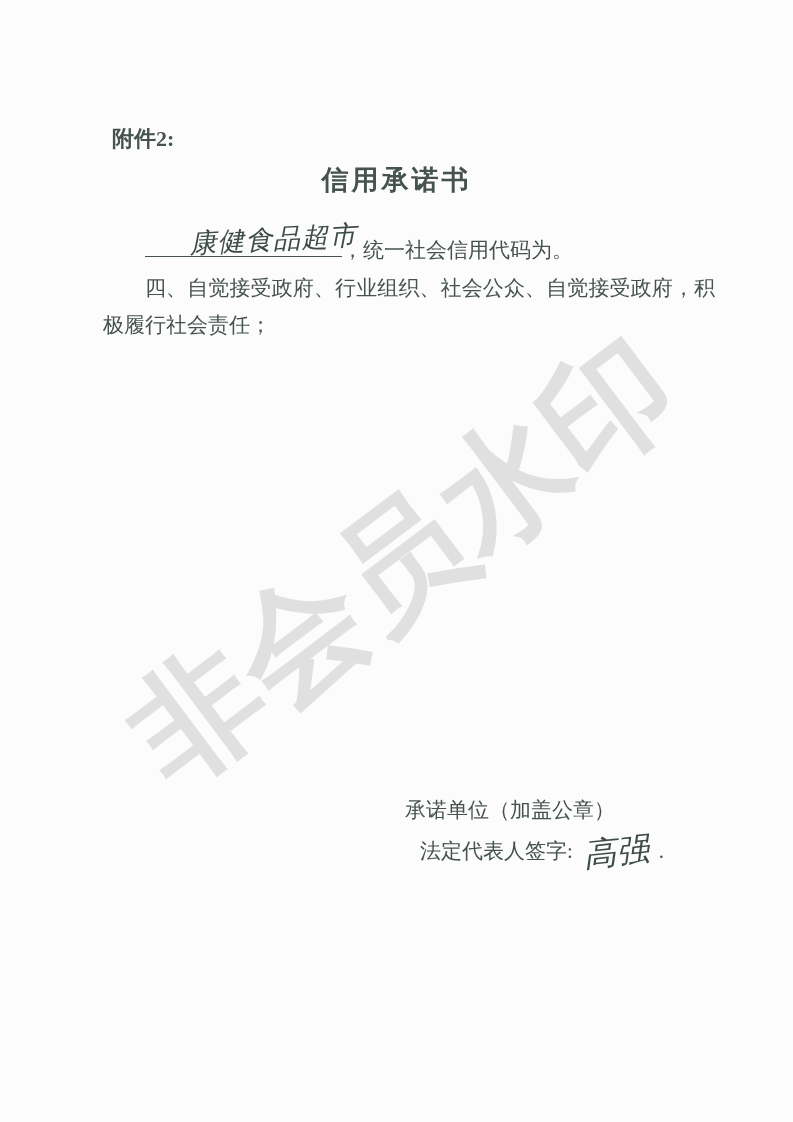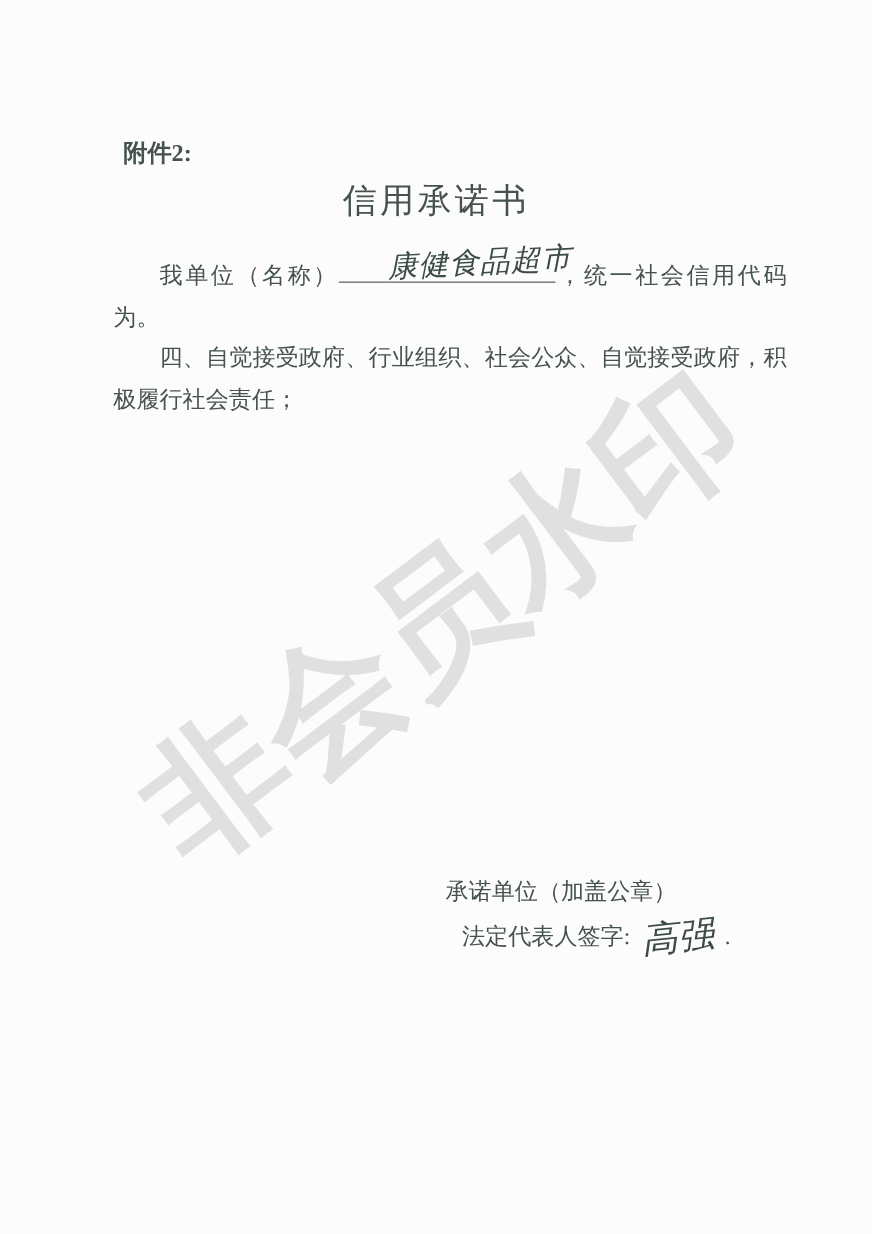--- a/index.html
+++ b/index.html
@@ -34,22 +34,22 @@
     font-weight: bold;
     z-index: 1;
     text-align: center;
   }
   .doc-title {
     position: absolute;
     left: 0; right: 0;
     top: 162px;
     margin: 0;
     text-align: center;
-    font-size: 31px;
-    font-weight: normal;
+    font-size: 27px;
+    font-weight: bold;
     letter-spacing: 3px;
     z-index: 1;
   }
   .doc-body {
     position: absolute;
     left: 103px;
     top: 232px;
     width: 612px;
     font-size: 21px;
     line-height: 37.5px;
@@ -119,21 +119,21 @@
 
 <div class="page">
 
   <div class="watermark">非会员水印</div>
 
   <div class="attachment-label">附件2:</div>
 
   <h1 class="doc-title">信用承诺书</h1>
 
   <div class="doc-body">
-    <p class="para"><span>我单位（名称）</span><span class="blank name-blank"><span class="hw hw-name">康健食品超市</span></span><span>，统一社会信用代码</span><span>为</span><span>。</span></p>
+    <p class="para"><span class="blank name-blank"><span class="hw hw-name">康健食品超市</span></span><span>，统一社会信用代码</span><span>为</span><span>。</span></p>
 
 
     <p class="para">四、自觉接受政府、行业组织、社会公众、自觉接受政府，积极履行社会责任；</p>
   </div>
 
   <div class="signature-block">
     <div class="sig-line1">承诺单位（加盖公章）</div>
     <div class="sig-line2"><span>法定代表人签字:</span><span class="hw-sign">高强</span><span class="sig-period">.</span></div>
   </div>
 

